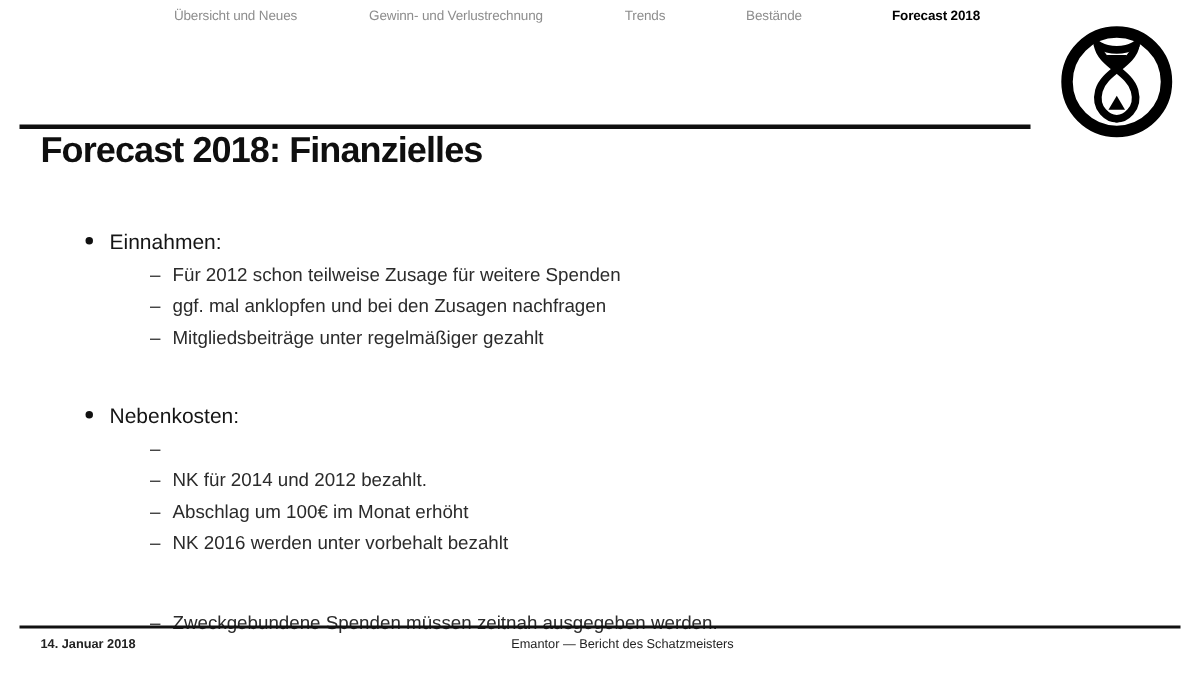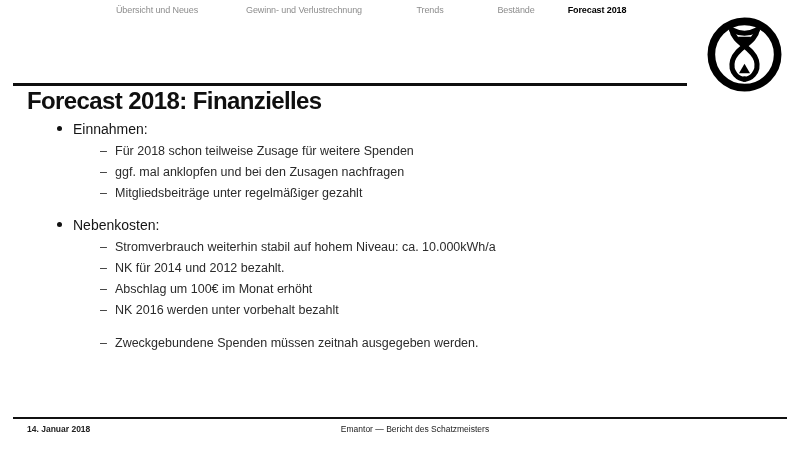--- a/index.html
+++ b/index.html
@@ -52,21 +52,21 @@
     position: absolute;
     left: 13px;
     top: 83px;
     width: 674px;
     height: 2.5px;
     background: #0f0f0f;
   }
 
   
   .content { position: absolute; left: 0; top: 120px; width: 720px; }
-  .section { margin-bottom: 12px; }
+  .section { margin-bottom: 12px; margin-top: 32px; }
   .heading-row {
     display: flex;
     align-items: center;
     padding-left: 57px;
     height: 17px;
     margin-bottom: 4px;
     font-size: 14px;
     color: #151515;
   }
   .bullet {
@@ -101,21 +101,21 @@
 </head>
 <body>
 
 <div class="slide">
 
   <div>
     <span class="nav-item" style="left:134px">Übersicht und Neues</span>
     <span class="nav-item" style="left:281px">Gewinn- und Verlustrechnung</span>
     <span class="nav-item" style="left:407px">Trends</span>
     <span class="nav-item" style="left:493px">Bestände</span>
-    <span class="nav-item active" style="left:574px">Forecast 2018</span>
+    <span class="nav-item active" style="left:601px">Forecast 2018</span>
   </div>
 
   <div class="logo">
     <svg viewBox="0 0 100 100" width="85" height="85" aria-hidden="true">
       <circle cx="50" cy="50" r="39" fill="none" stroke="#000000" stroke-width="9"></circle>
       <g fill="none" stroke="#000000" stroke-width="6" stroke-linecap="round">
         <path d="M35 21 Q50 29 65 21"></path>
         <path d="M35 21 C37 36 60 42 64 57 C68 72 56 79 50 79"></path>
         <path d="M65 21 C63 36 40 42 36 57 C32 72 44 79 50 79"></path>
       </g>
@@ -129,40 +129,39 @@
 
   <div class="content">
 
     <div class="section">
       <div class="heading-row">
         <span class="bullet"></span>
         <span>Einnahmen:</span>
       </div>
       <div class="sub-row">
         <span class="dash">–</span>
-        <span>Für 2018 schon teilweise Zusage für weitere Spenden</span>
+        <span>Für 2012 schon teilweise Zusage für weitere Spenden</span>
       </div>
       <div class="sub-row">
         <span class="dash">–</span>
         <span>ggf. mal anklopfen und bei den Zusagen nachfragen</span>
       </div>
       <div class="sub-row">
         <span class="dash">–</span>
         <span>Mitgliedsbeiträge unter regelmäßiger gezahlt</span>
       </div>
     </div>
 
     <div class="section">
       <div class="heading-row">
         <span class="bullet"></span>
         <span>Nebenkosten:</span>
       </div>
       <div class="sub-row">
         <span class="dash">–</span>
-        <span>Stromverbrauch weiterhin stabil auf hohem Niveau: ca. 10.000kWh/a</span>
       </div>
       <div class="sub-row">
         <span class="dash">–</span>
         <span>NK für 2014 und 2012 bezahlt.</span>
       </div>
       <div class="sub-row">
         <span class="dash">–</span>
         <span>Abschlag um 100€ im Monat erhöht</span>
       </div>
       <div class="sub-row">

